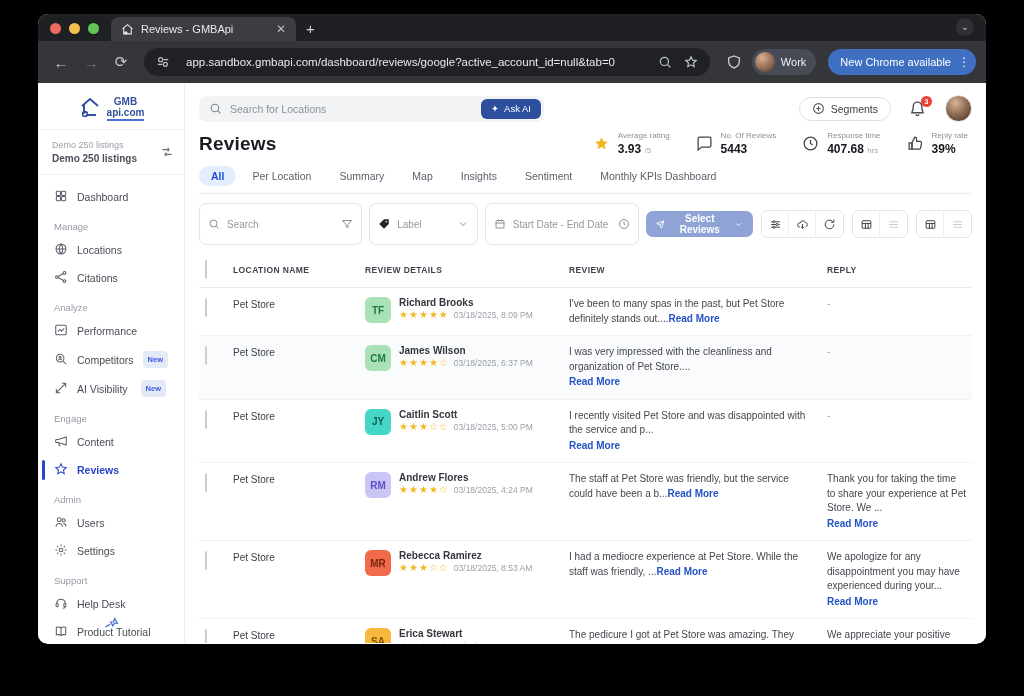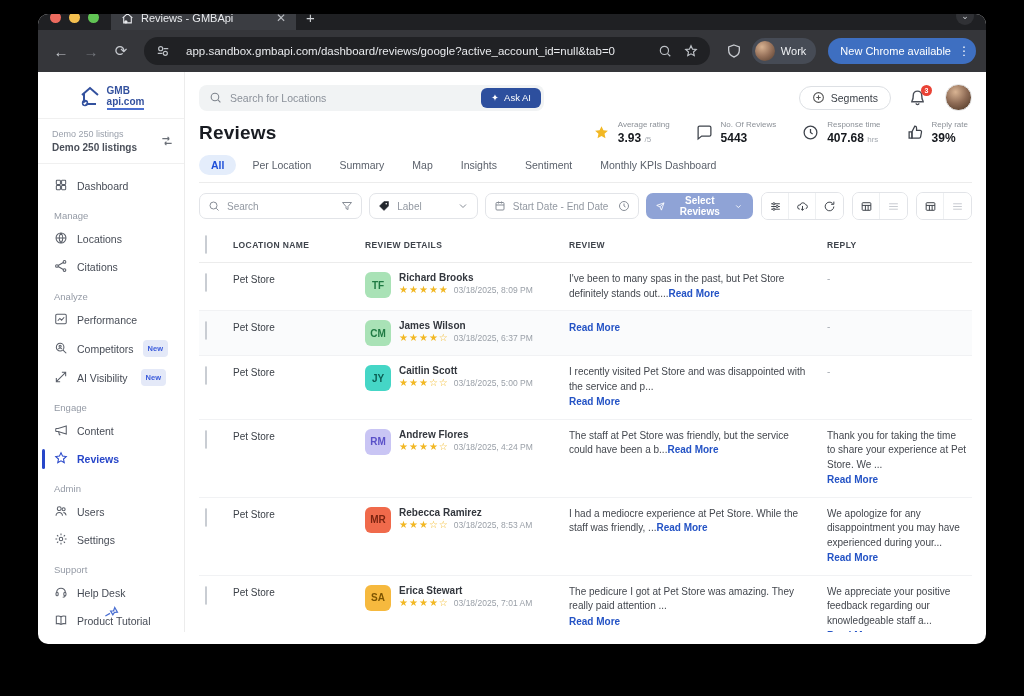--- a/index.html
+++ b/index.html
@@ -2,21 +2,21 @@
 <html><head>
 <meta charset="utf-8">
 <style>
   * { margin:0; padding:0; box-sizing:border-box; }
   html,body { width:1024px; height:696px; overflow:hidden; background:#000;
     font-family:"Liberation Sans", sans-serif; }
   .window { position:absolute; left:38px; top:14px; width:948px; height:630px;
     border-radius:10px; overflow:hidden; background:#fff; }
 
   
-  .tabbar { height:16px; background:#1f2023; display:flex; align-items:flex-end; }
+  .tabbar { height:27px; background:#1f2023; display:flex; align-items:flex-end; }
   .traffic { display:flex; gap:8px; align-items:center; padding:0 12px 7px 12px; }
   .dot { width:11px; height:11px; border-radius:50%; }
   .dot.red{background:#ec6a5e} .dot.yellow{background:#f4bf4f} .dot.green{background:#61c454}
   .tab { height:24px; background:#3b3d42; border-radius:8px 8px 0 0; display:flex;
     align-items:center; gap:7px; padding:0 10px; min-width:185px; color:#e8eaed; font-size:11px; }
   .tab .fav { width:13px; height:13px; color:#e8eaed; }
   .tab .close { margin-left:auto; color:#b9bcc1; font-size:12px; cursor:pointer; }
   .newtab { color:#cfd2d6; font-size:15px; padding:0 12px 4px 10px; }
   .tabbar-right { margin-left:auto; padding:0 12px 5px; color:#cfd2d6; }
   .circ-btn { width:18px; height:18px; border-radius:50%; background:#303135; display:flex;
@@ -40,21 +40,21 @@
     display:flex; align-items:center; gap:7px; padding:0 6px 0 12px; margin-left:8px; }
   .chrome-btn .dots { font-size:12px; }
 
   
   .app { display:flex; height:560px; background:#fff; }
   .sidebar { width:147px; flex:none; border-right:1px solid #ececec; display:flex;
     flex-direction:column; position:relative; }
   .logo-wrap { padding:12px 0 10px; display:flex; justify-content:center; border-bottom:1px solid #f0f0f0; }
   .logo { display:flex; align-items:center; gap:5px; }
   .logo svg { width:24px; height:24px; color:#33519e; }
-  .logo-text { color:#33519e; font-size:10px; font-weight:700; line-height:1.1; }
+  .logo-text { color:#33519e; font-size:10px; font-weight:700; line-height:1.1;text-align:center; }
   .logo-text .sub { font-weight:600; border-bottom:2px solid #4a6fd1; padding-bottom:1px; }
   .account { padding:10px 10px 10px 14px; border-bottom:1px solid #f0f0f0; display:flex; align-items:center; }
   .acct-lines { flex:1; }
   .acct-l1 { font-size:9px; color:#9aa0ab; margin-bottom:3px; }
   .acct-l2 { font-size:10px; color:#4a4f59; font-weight:700; }
   .swap { width:14px; height:14px; color:#6b7078; flex:none; }
   .nav { padding:8px 0 0; flex:1; overflow:hidden; }
   .sec-label { font-size:9.5px; color:#949aa5; padding:10px 0 4px 16px; }
   .nav-item { display:flex; align-items:center; gap:9px; padding:6px 8px 6px 16px; font-size:10.5px;
     color:#474c56; cursor:pointer; position:relative; }
@@ -99,21 +99,21 @@
   .stat .val { font-size:12px; font-weight:800; color:#15181d; }
   .stat .suf { font-size:8px; color:#a4a9b0; font-weight:400; }
 
   .tabs { display:flex; align-items:center; gap:4px; margin-top:10px; border-bottom:1px solid #ececec;
     padding-bottom:7px; }
   .tab-item { font-size:10.5px; color:#5b616b; padding:4px 12px; border-radius:13px; cursor:pointer;
     white-space:nowrap; }
   .tab-item.active { background:#e4edfb; color:#1d4ed8; font-weight:700; }
 
   .filterbar { display:flex; align-items:center; gap:7px; margin-top:9px; }
-  .f-input { height:26px; border:1px solid #e2e4e8; border-radius:7px; display:flex; align-items:center;
+  .f-input { height:42px; border:1px solid #e2e4e8; border-radius:7px; display:flex; align-items:center;
     gap:7px; padding:0 8px; background:#fff; }
   .f-input svg { width:12px; height:12px; color:#878d96; flex:none; }
   .f-input .ph { font-size:10px; color:#9298a1; flex:1; }
   .f-search { width:172px; }
   .f-label { width:114px; }
   .f-label .tag-ic { color:#22262c; }
   .f-date { width:163px; }
   .f-right { margin-left:auto; display:flex; align-items:center; gap:8px; }
   .select-reviews { height:26px; background:#8fa3d6; border:none; border-radius:7px; color:#fff;
     font-size:10px; font-weight:700; display:flex; align-items:center; gap:6px; padding:0 10px; cursor:pointer; }
@@ -573,21 +573,21 @@
     <span class="col-det det">
       <span class="avatar-sq" style="background: rgb(169, 226, 182); color: rgb(31, 122, 67);">CM</span>
       <span>
         <div class="det-name">James Wilson</div>
         <div class="det-meta">
           <span class="stars">★★★★☆</span>
           <span class="det-date">03/18/2025, 6:37 PM</span>
         </div>
       </span>
     </span>
-    <span class="col-rev rev-text"><span class="readmore block">Read More</span></span>
+    <span class="col-rev rev-text"><span>I was very impressed with the cleanliness and organization of Pet Store....</span><span class="readmore block">Read More</span></span>
     <span class="col-rep rev-text"><span class="rep-dash">-</span></span>
   </div>
 
   <div class="trow">
     <span class="col-cb"><span class="cb"></span></span>
     <span class="col-loc loc-name">Pet Store</span>
     <span class="col-det det">
       <span class="avatar-sq" style="background: rgb(69, 214, 198); color: rgb(11, 93, 82);">JY</span>
       <span>
         <div class="det-name">Caitlin Scott</div>

